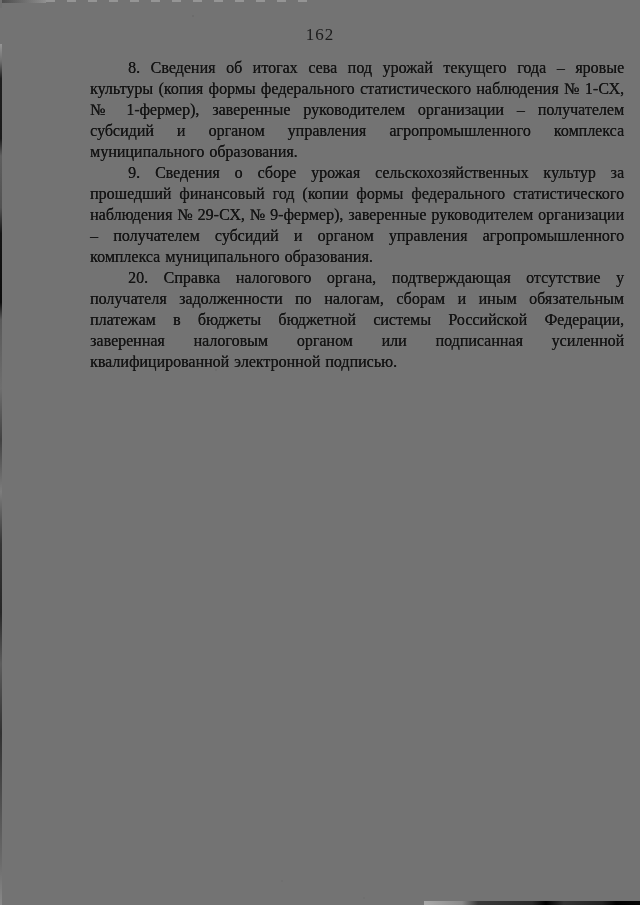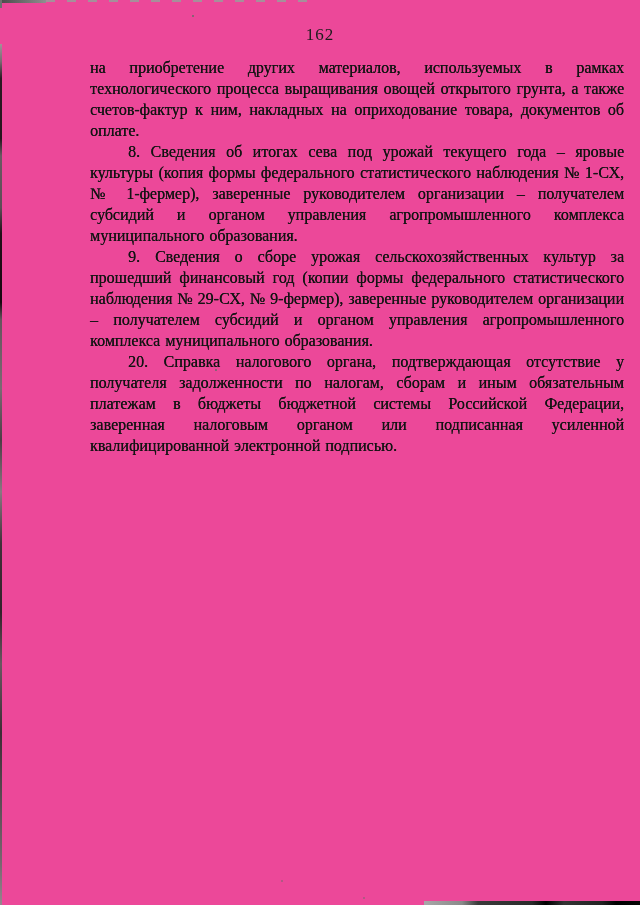--- a/index.html
+++ b/index.html
@@ -5,21 +5,21 @@
   html, body { margin: 0; padding: 0; }
   body {
     width: 640px; height: 905px;
     background: #ffffff;
     position: relative;
     overflow: hidden;
     font-family: "Liberation Serif", serif;
   }
   .page {
     position: absolute; inset: 0;
-    background: #ec4899;
+    background: #737373;
   }
   .page-number {
     position: absolute;
     top: 24px; left: 0; width: 640px;
     text-align: center;
     font-size: 17px; line-height: 21px;
     color: #1c1c1c;
     letter-spacing: 1px;
   }
   .text-block {
@@ -79,21 +79,20 @@
   .speck-4 { left: 363px; top: 897px; opacity: 0.6; }
 </style>
 </head>
 <body>
 
 <div class="page">
 
   <div class="page-number">162</div>
 
   <div class="text-block">
-    <p class="no-indent">на приобретение других материалов, используемых в рамках технологического процесса выращивания овощей открытого грунта, а также счетов-фактур к ним, накладных на оприходование товара, документов об оплате.</p>
     <p>8. Сведения об итогах сева под урожай текущего года – яровые культуры (копия формы федерального статистического наблюдения № 1-СХ, № 1-фермер), заверенные руководителем организации – получателем субсидий и органом управления агропромышленного комплекса муниципального образования.</p>
     <p>9. Сведения о сборе урожая сельскохозяйственных культур за прошедший финансовый год (копии формы федерального статистического наблюдения № 29-СХ, № 9-фермер), заверенные руководителем организации – получателем субсидий и органом управления агропромышленного комплекса муниципального образования.</p>
     <p>20. Справка налогового органа, подтверждающая отсутствие у получателя задолженности по налогам, сборам и иным обязательным платежам в бюджеты бюджетной системы Российской Федерации, заверенная налоговым органом или подписанная усиленной квалифицированной электронной подписью.</p>
   </div>
 
   <div class="artifact top-bar"></div>
   <div class="artifact top-bar-tick"></div>
   <div class="artifact top-dashes"></div>
   <div class="artifact left-edge"></div>
   <div class="artifact bottom-bar"></div>

